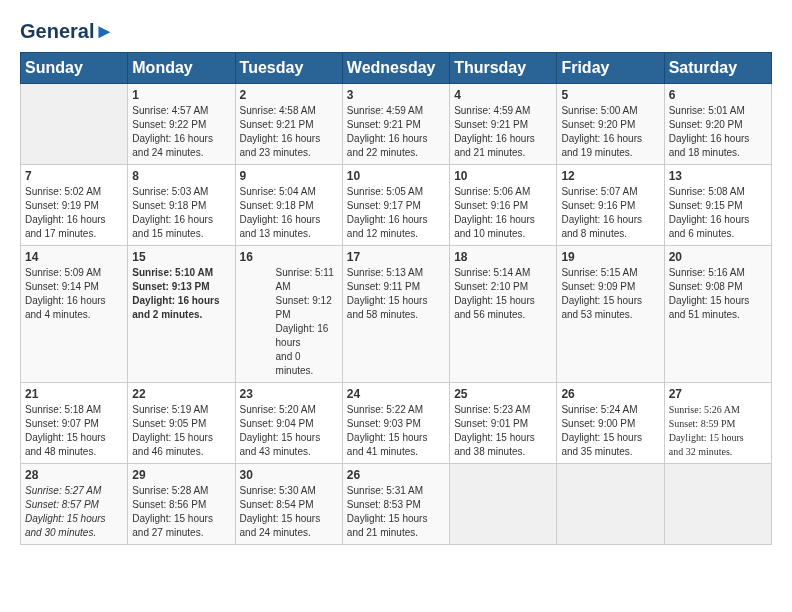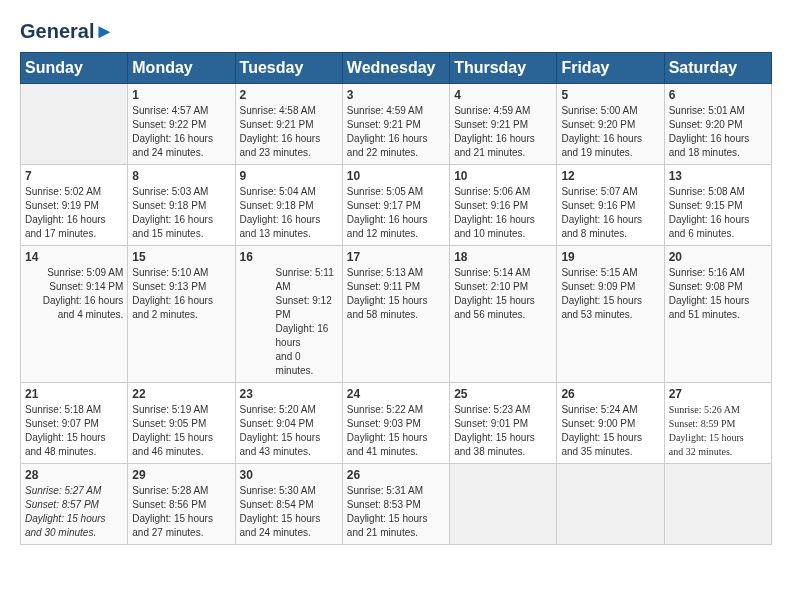--- a/index.html
+++ b/index.html
@@ -211,28 +211,28 @@
           <span class="day-num">13</span>
           <div class="day-info" style="white-space: pre-line;">Sunrise: 5:08 AM
 Sunset: 9:15 PM
 Daylight: 16 hours
 and 6 minutes.</div>
         </td>
       </tr>
       <tr>
         <td>
           <span class="day-num">14</span>
-          <div class="day-info" style="white-space: pre-line; text-align: right;">Sunrise: 5:09 AM
+          <div class="day-info" style="white-space: pre-line;">Sunrise: 5:09 AM
 Sunset: 9:14 PM
 Daylight: 16 hours
 and 4 minutes.</div>
         </td>
         <td>
           <span class="day-num">15</span>
-          <div class="day-info" style="white-space: pre-line;">Sunrise: 5:10 AM
+          <div class="day-info" style="white-space: pre-line; font-weight: bold;">Sunrise: 5:10 AM
 Sunset: 9:13 PM
 Daylight: 16 hours
 and 2 minutes.</div>
         </td>
         <td>
           <span class="day-num">16</span>
           <div class="day-info" style="white-space: pre-line; margin-left: 36px;">Sunrise: 5:11 AM
 Sunset: 9:12 PM
 Daylight: 16 hours
 and 0 minutes.</div>

